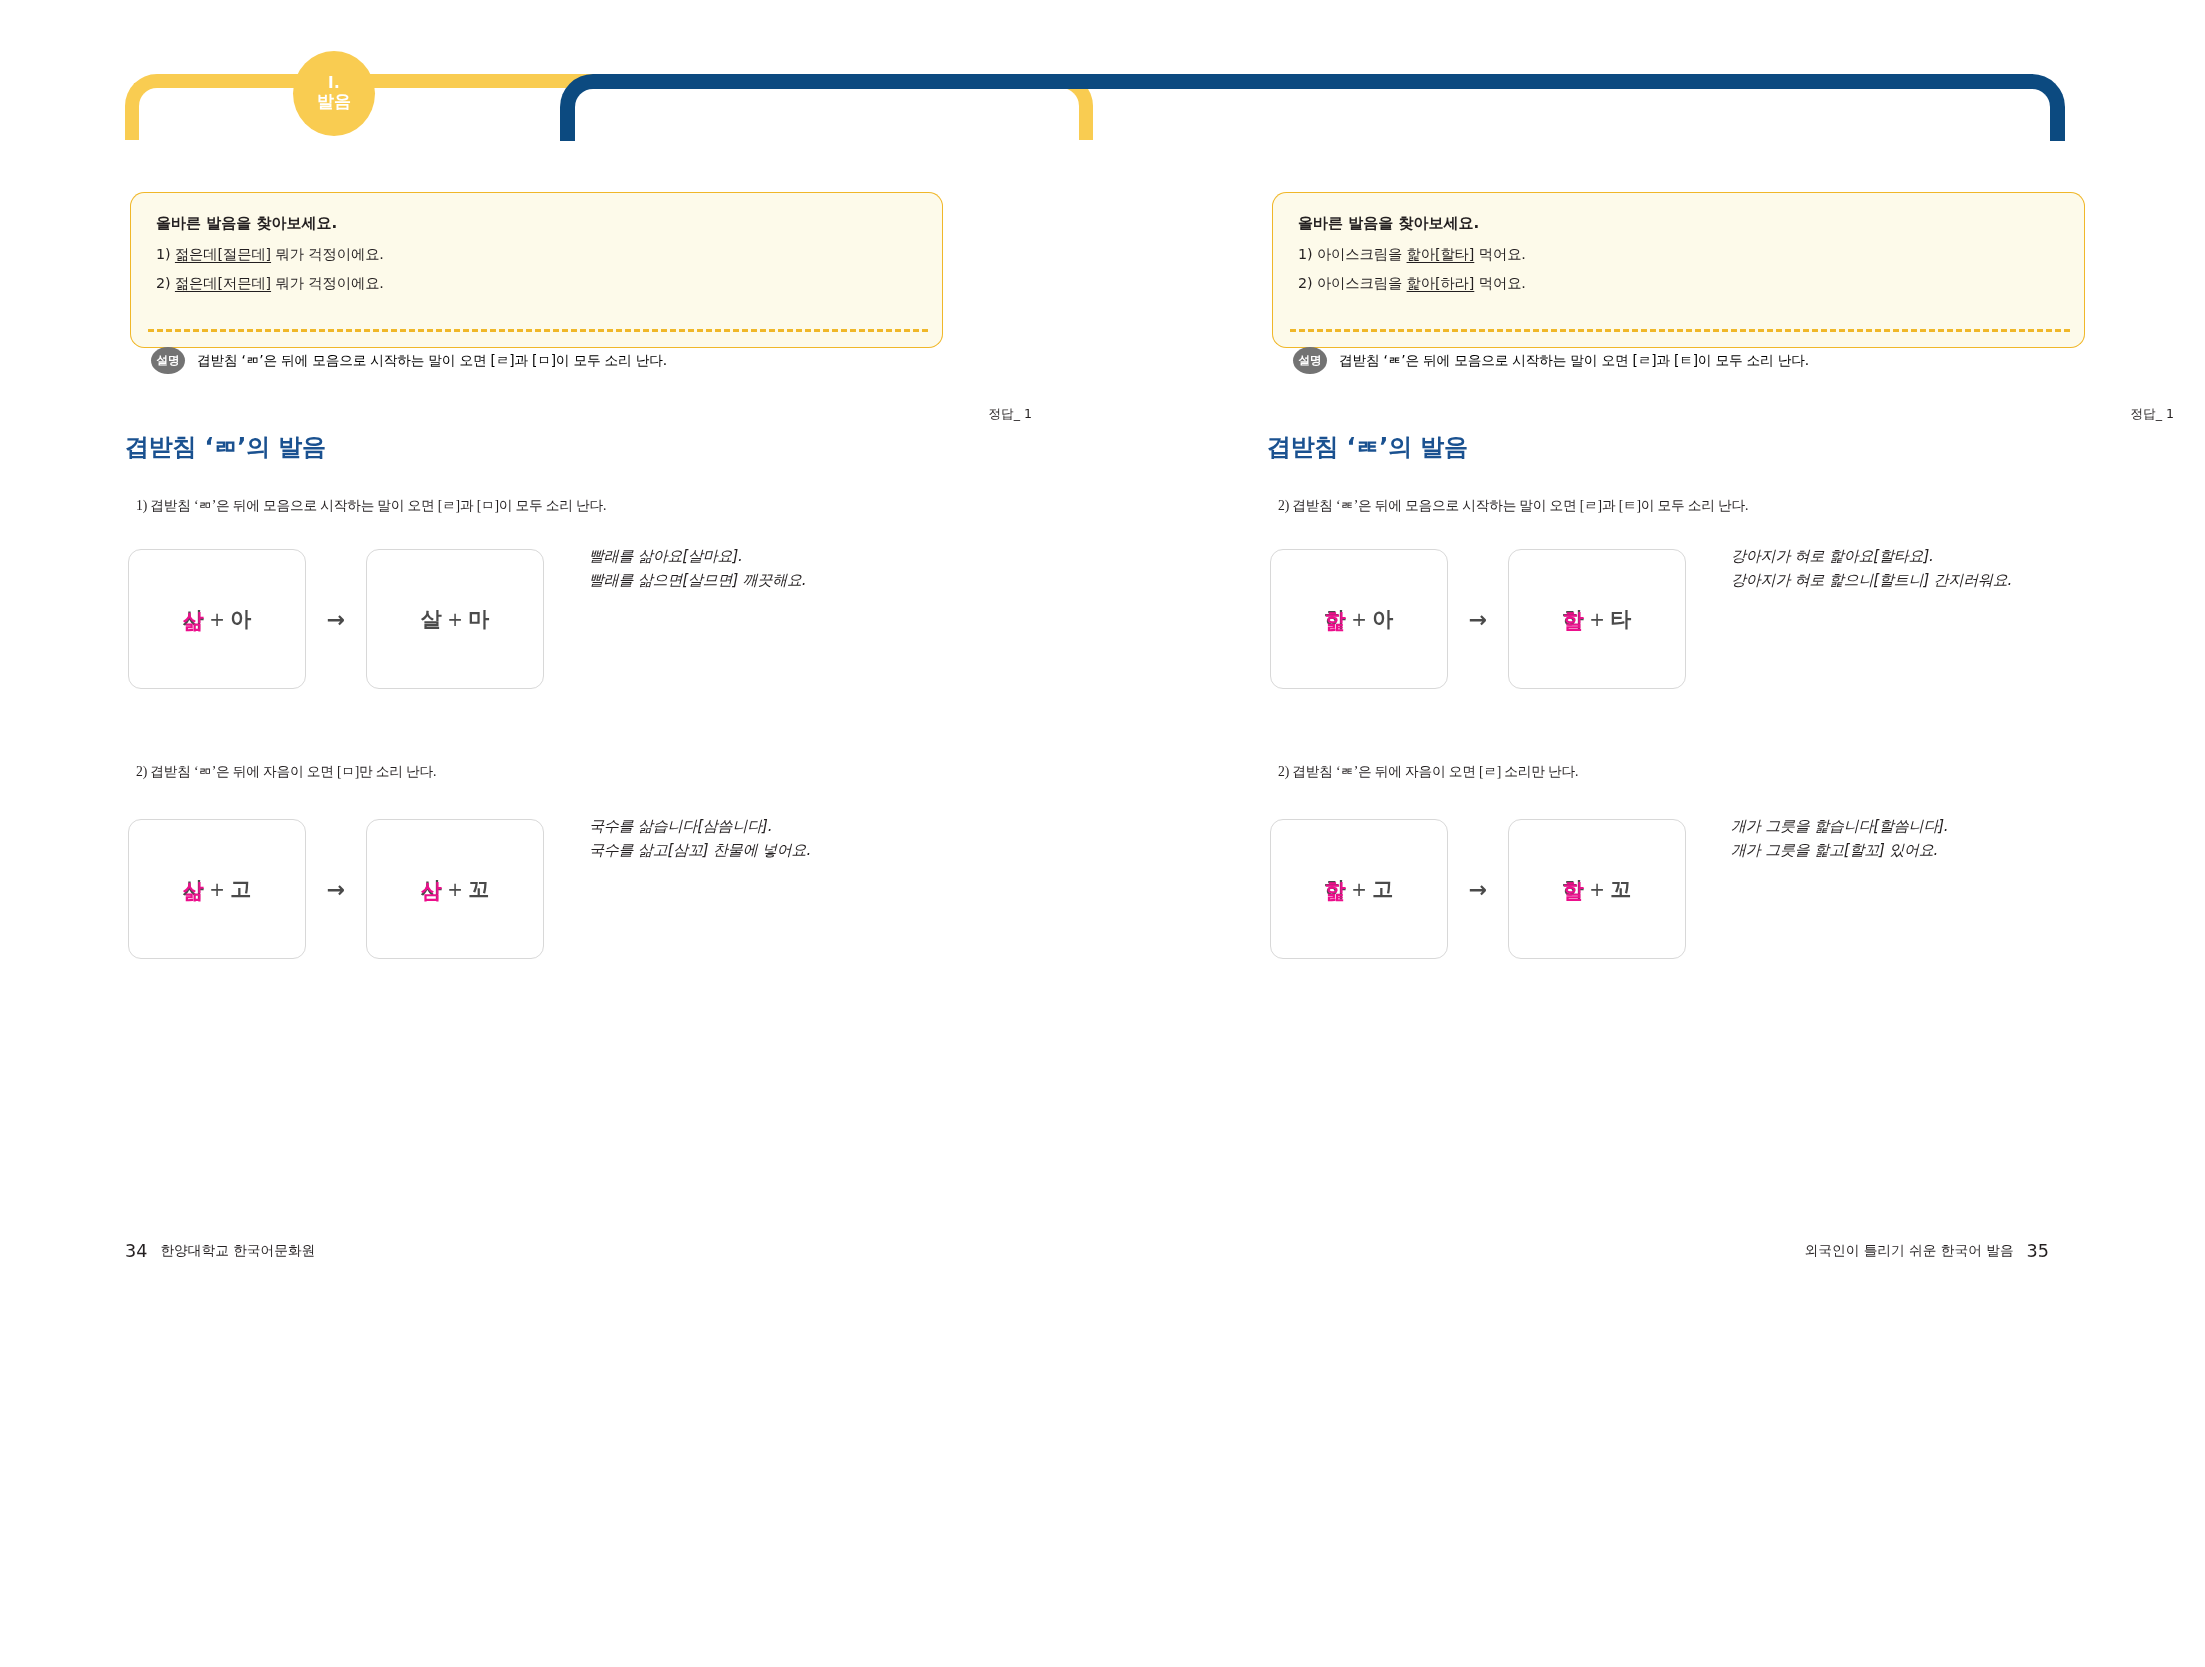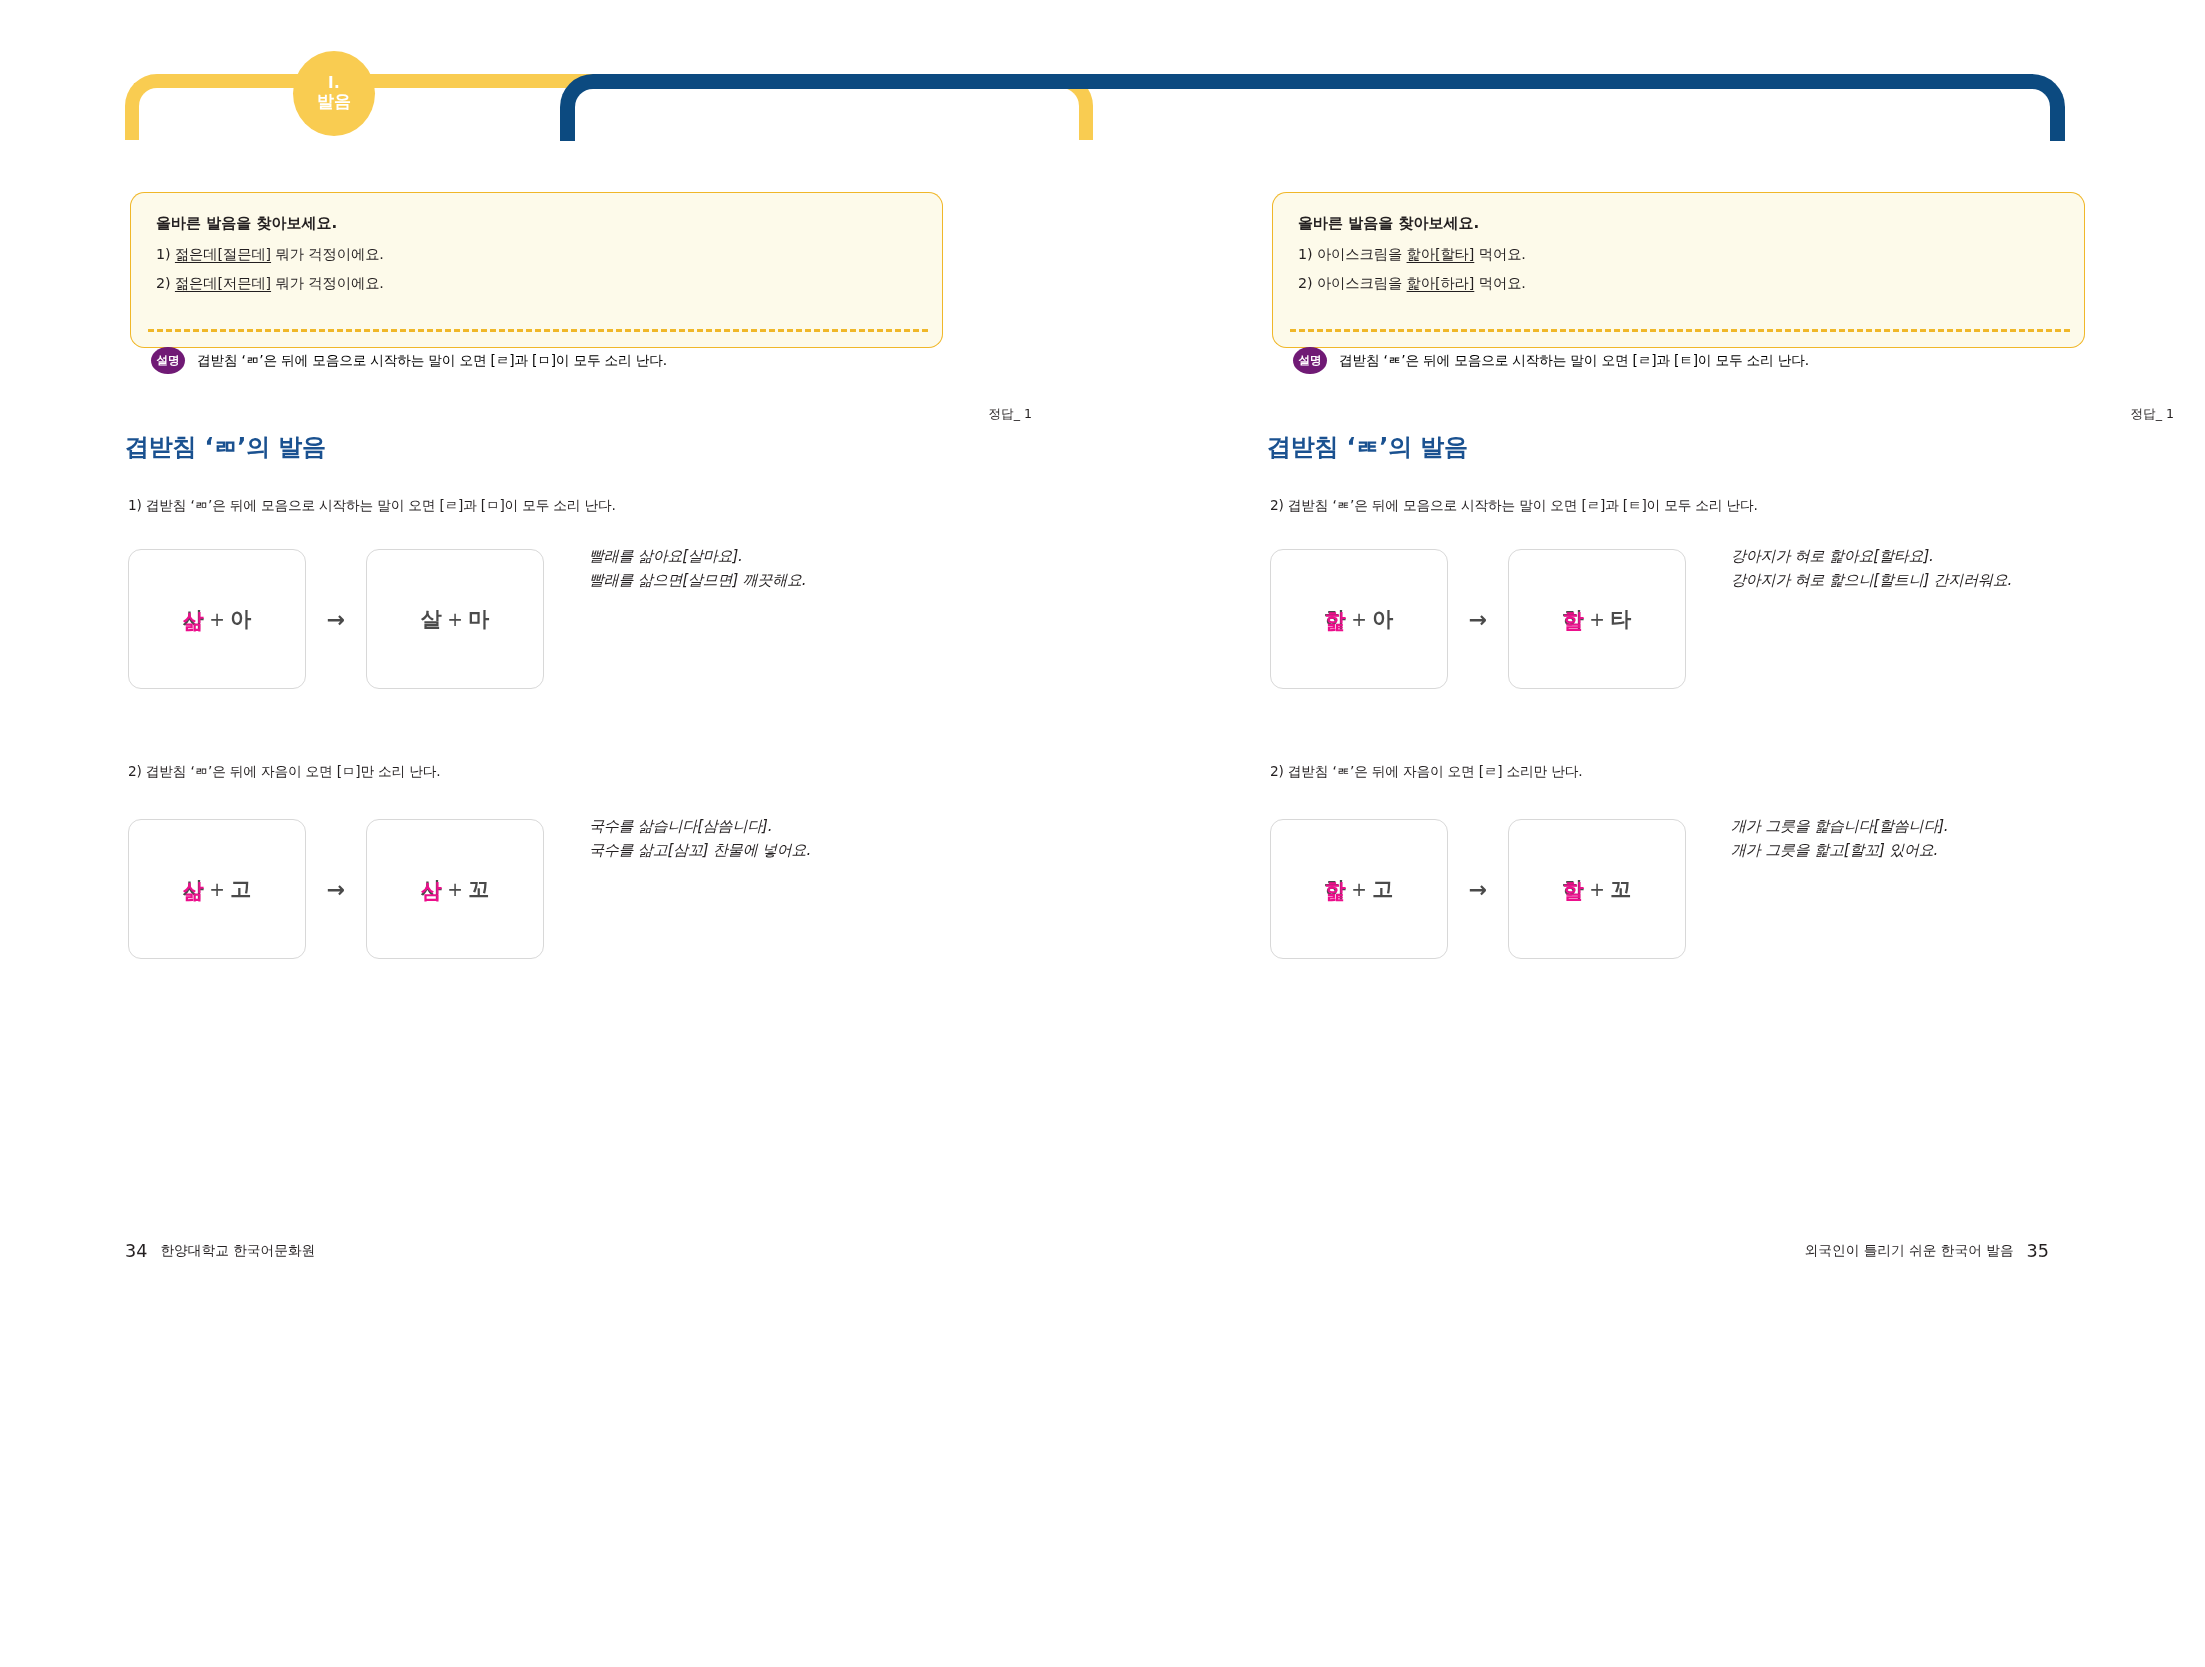--- a/index.html
+++ b/index.html
@@ -70,39 +70,39 @@
 
   .expl-row{
     position:absolute;left:130px;top:334px;width:813px;height:53px;
     display:flex;align-items:center;box-sizing:border-box;padding-left:21px;
   }
   .expl-dash{
     position:absolute;left:148px;top:329px;width:780px;height:0;
     border-top:3.8px dashed #f0b729;
   }
   .expl-badge{
-    width:34px;height:27.5px;border-radius:50%;background:#701a75;color:#fff;
+    width:34px;height:27.5px;border-radius:50%;background:#737373;color:#fff;
     display:flex;align-items:center;justify-content:center;
     font-size:11.5px;font-weight:700;flex:0 0 auto;
   }
   .expl-text{font-size:13.7px;color:#000000;margin-left:12px;letter-spacing:-0.2px;}
 
   .answer-key{
     position:absolute;right:0;top:406px;width:942px;text-align:right;
     font-size:12.6px;color:#231f20;
   }
 
   
   .sec-heading{
     position:absolute;left:125px;top:431px;
     font-size:24px;font-weight:700;color:#1a5190;letter-spacing:-0.2px;
   }
 
   
-  .rule-text{position:absolute;left:128px;font-size:13.7px;color:#231f20;letter-spacing:-0.2px;}
+  .rule-text{position:absolute;left:136px;font-size:13.7px;color:#231f20;letter-spacing:-0.2px;font-family:Liberation Serif, serif;}
   .rule-1{top:497px;}
   .rule-2{top:763px;}
 
   
   .xrow{position:absolute;display:flex;align-items:center;}
   .xrow-1{left:128px;top:549px;}
   .xrow-2{left:128px;top:819px;}
 
   .xbox{
     width:178px;height:140px;border:1.1px solid #d8d8d8;border-radius:13px;

